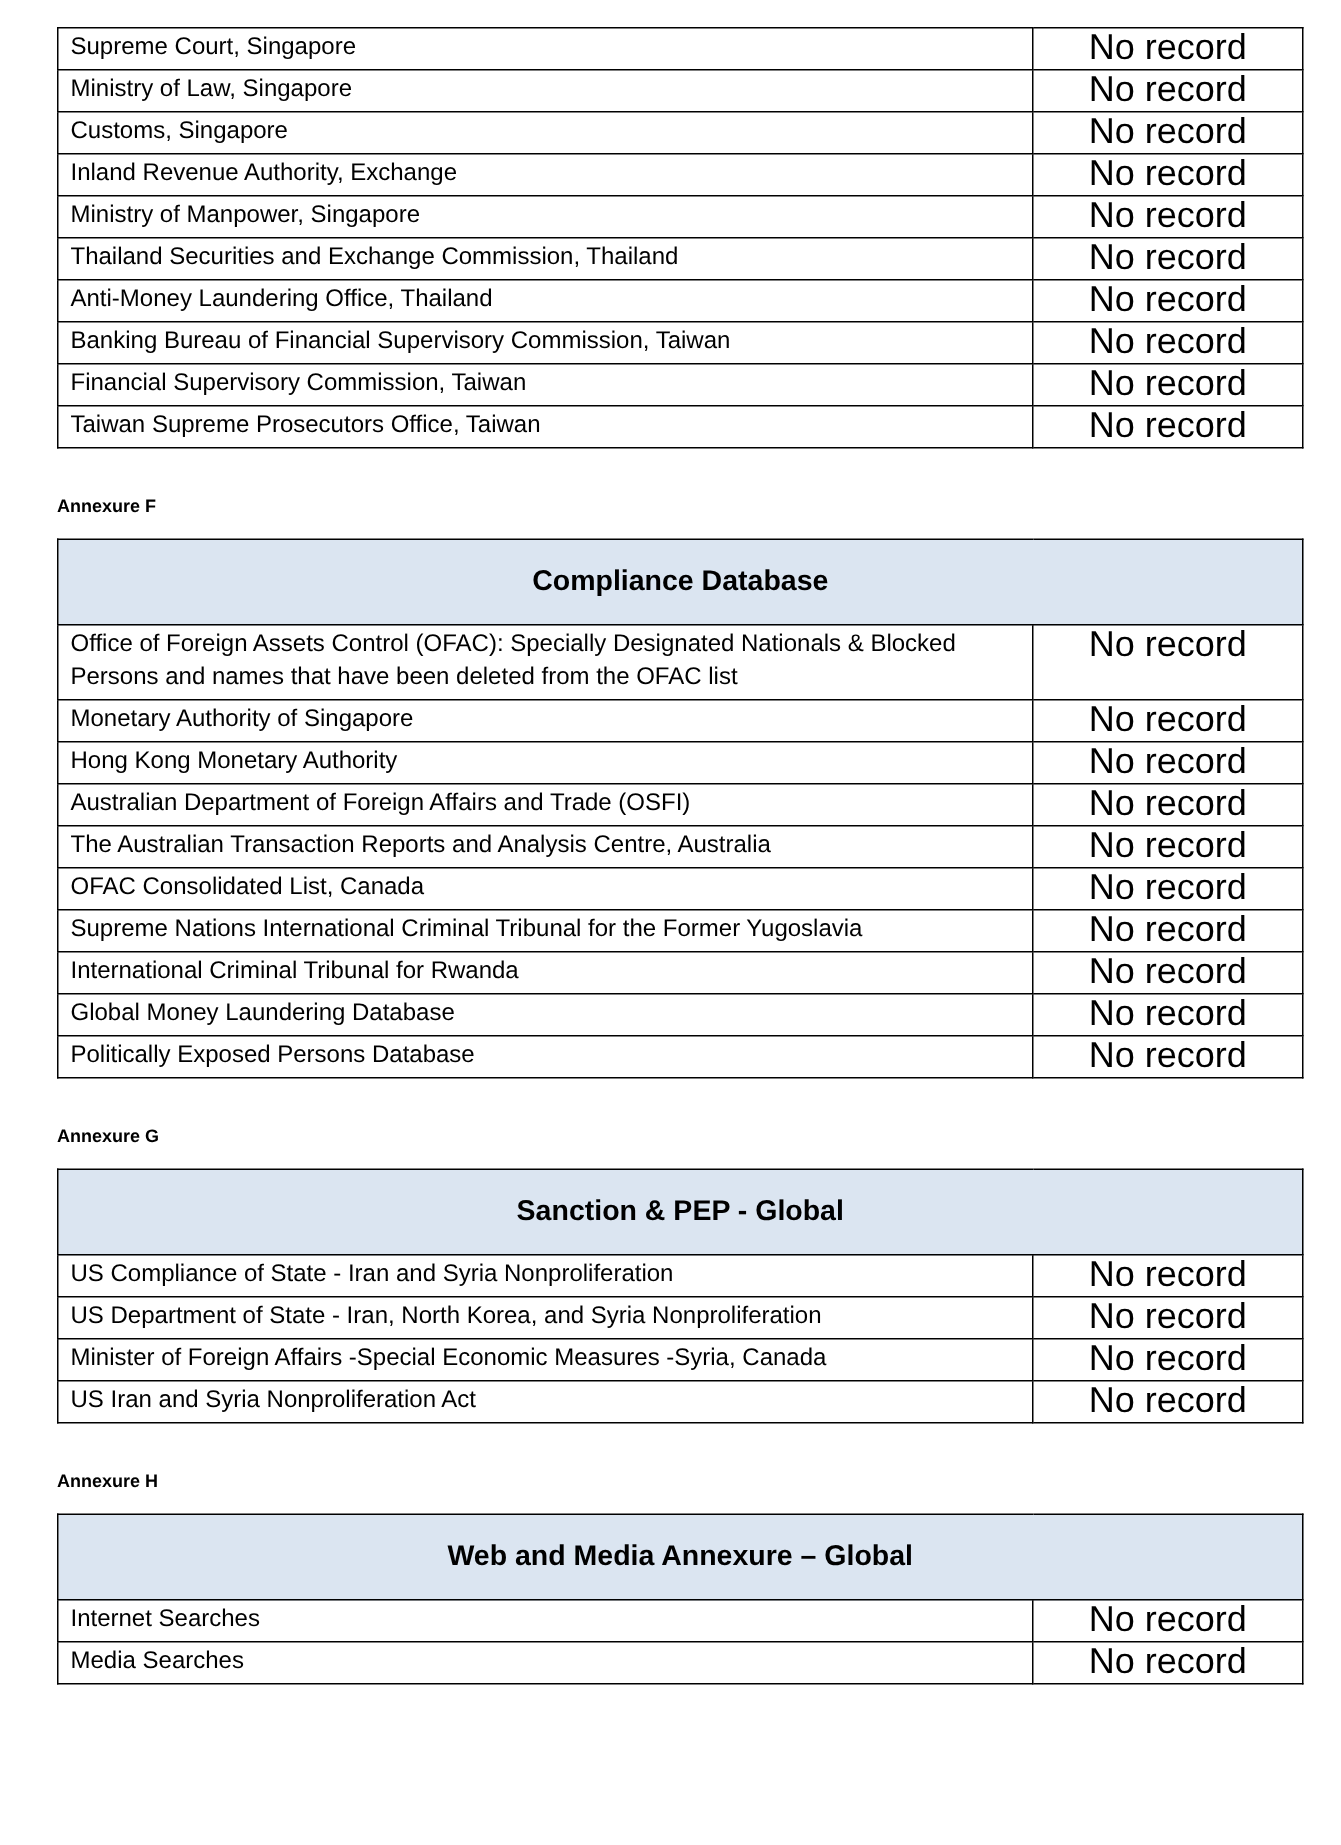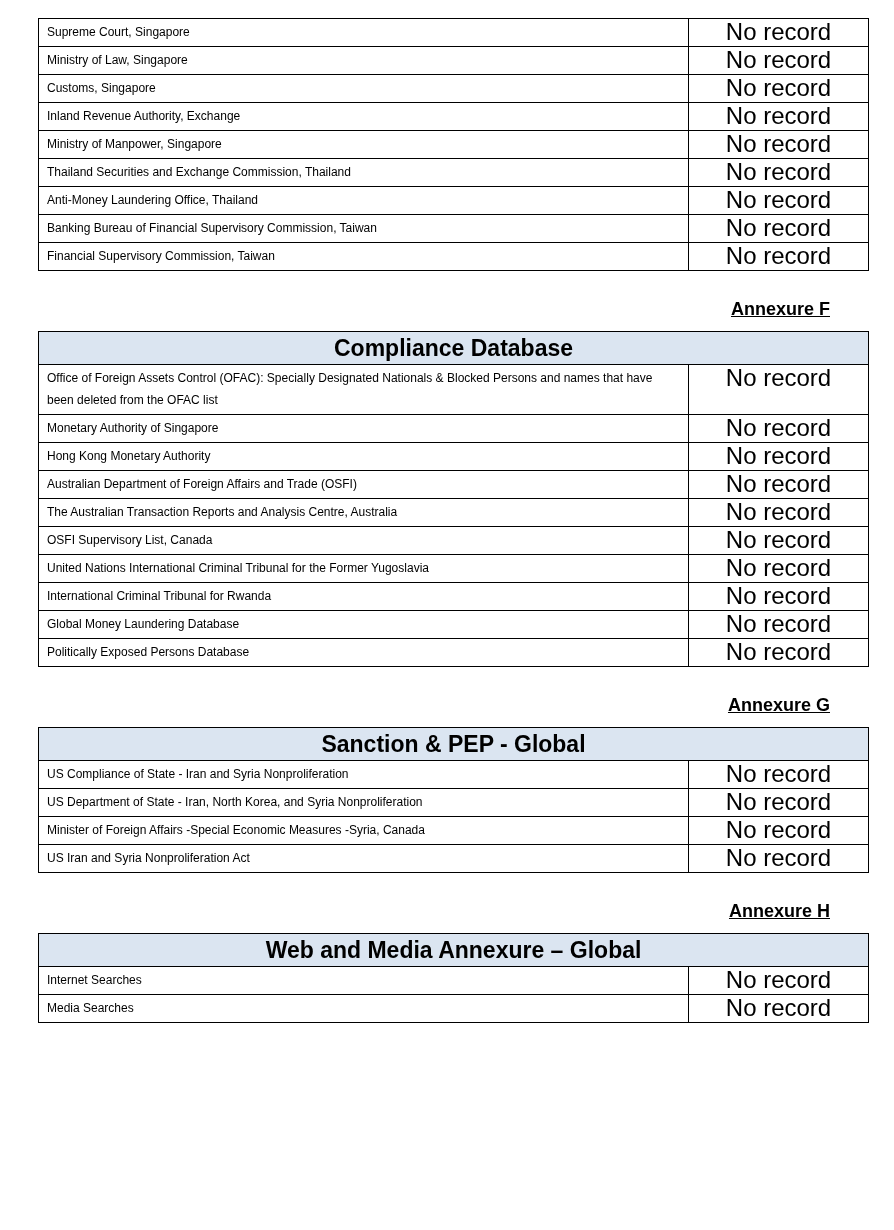--- a/index.html
+++ b/index.html
@@ -27,49 +27,48 @@
     width: 830px;
     table-layout: fixed;
   }
   col.col-source { width: 650px; }
   col.col-result { width: 180px; }
   .report-table td, .report-table th {
     border: 1px solid var(--border-color);
   }
   th.table-title {
     background: var(--header-bg);
-    font-size: 23px;
+    font-size: 19px;
     font-weight: bold;
     text-align: center;
-    padding: 5px 4px;
+    padding: 17px 4px;
     line-height: 22px;
   }
   td.cell-source {
-    font-size: 12px;
+    font-size: 16px;
     line-height: 22px;
     padding: 2px 8px 3px 8px;
     vertical-align: top;
     text-align: left;
   }
   td.cell-result {
     font-size: 24px;
     line-height: 22px;
     padding: 2px 4px 3px 4px;
     vertical-align: top;
     text-align: center;
   }
   .annexure {
     width: 830px;
-    text-align: right;
+    text-align: left;
     padding-right: 38px;
-    font-size: 18px;
+    font-size: 12px;
     font-weight: bold;
     line-height: 21px;
     margin: 28px 0 11px 0;
-    text-decoration: underline;
   }
 </style>
 </head>
 <body>
 
 <div class="page">
 
   <div class="section">
     <table class="report-table">
       <colgroup>
@@ -104,20 +103,24 @@
           <tr>
             <td class="cell-source">Anti-Money Laundering Office, Thailand</td>
             <td class="cell-result">No record</td>
           </tr>
           <tr>
             <td class="cell-source">Banking Bureau of Financial Supervisory Commission, Taiwan</td>
             <td class="cell-result">No record</td>
           </tr>
           <tr>
             <td class="cell-source">Financial Supervisory Commission, Taiwan</td>
+            <td class="cell-result">No record</td>
+          </tr>
+          <tr>
+            <td class="cell-source">Taiwan Supreme Prosecutors Office, Taiwan</td>
             <td class="cell-result">No record</td>
           </tr>
         </tbody>
     </table>
   </div>
 
   <div class="section">
     <div class="annexure">Annexure F</div>
     <table class="report-table">
       <colgroup>
@@ -144,25 +147,25 @@
           </tr>
           <tr>
             <td class="cell-source">Australian Department of Foreign Affairs and Trade (OSFI)</td>
             <td class="cell-result">No record</td>
           </tr>
           <tr>
             <td class="cell-source">The Australian Transaction Reports and Analysis Centre, Australia</td>
             <td class="cell-result">No record</td>
           </tr>
           <tr>
-            <td class="cell-source">OSFI Supervisory List, Canada</td>
-            <td class="cell-result">No record</td>
-          </tr>
-          <tr>
-            <td class="cell-source">United Nations International Criminal Tribunal for the Former Yugoslavia</td>
+            <td class="cell-source">OFAC Consolidated List, Canada</td>
+            <td class="cell-result">No record</td>
+          </tr>
+          <tr>
+            <td class="cell-source">Supreme Nations International Criminal Tribunal for the Former Yugoslavia</td>
             <td class="cell-result">No record</td>
           </tr>
           <tr>
             <td class="cell-source">International Criminal Tribunal for Rwanda</td>
             <td class="cell-result">No record</td>
           </tr>
           <tr>
             <td class="cell-source">Global Money Laundering Database</td>
             <td class="cell-result">No record</td>
           </tr>

